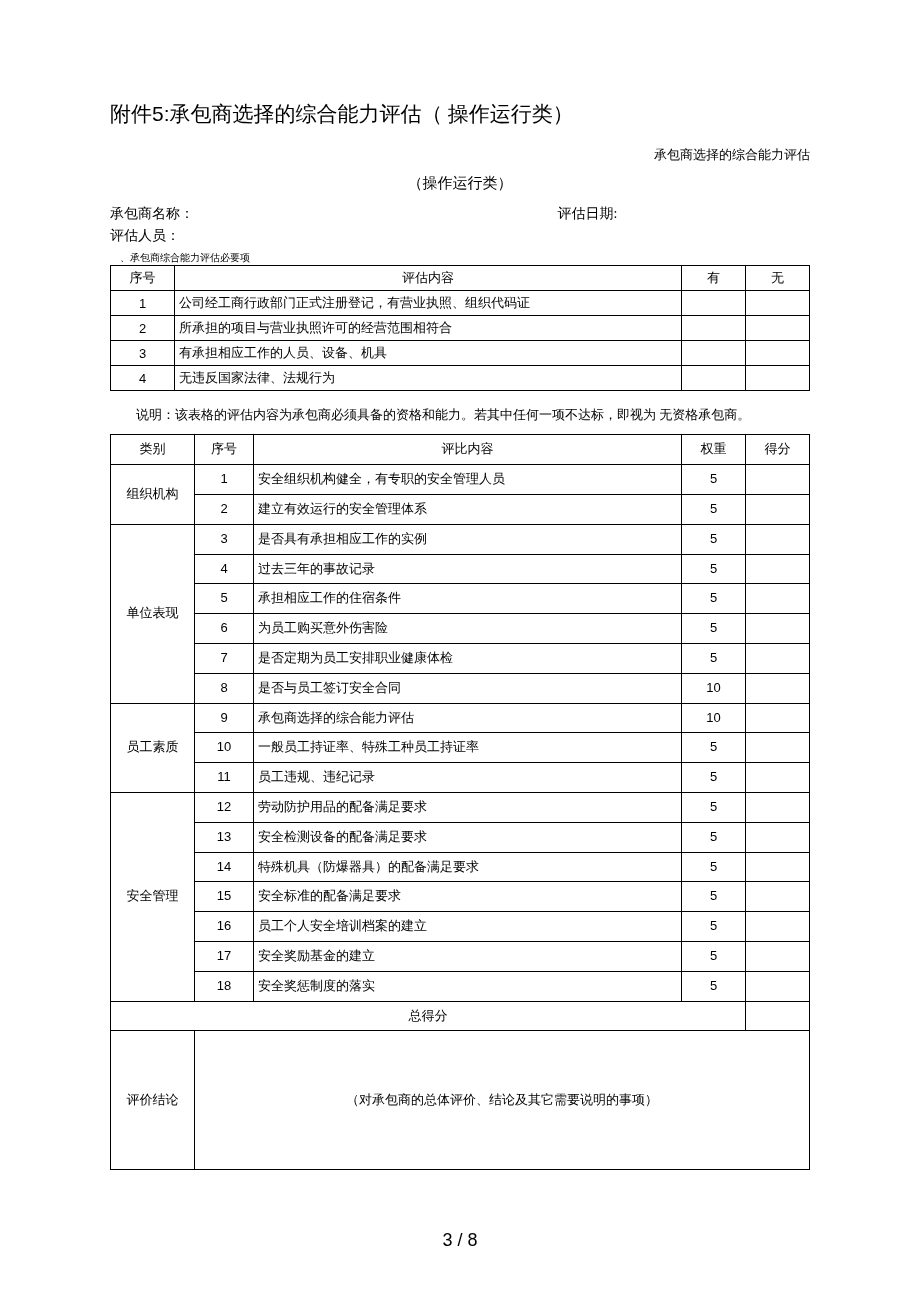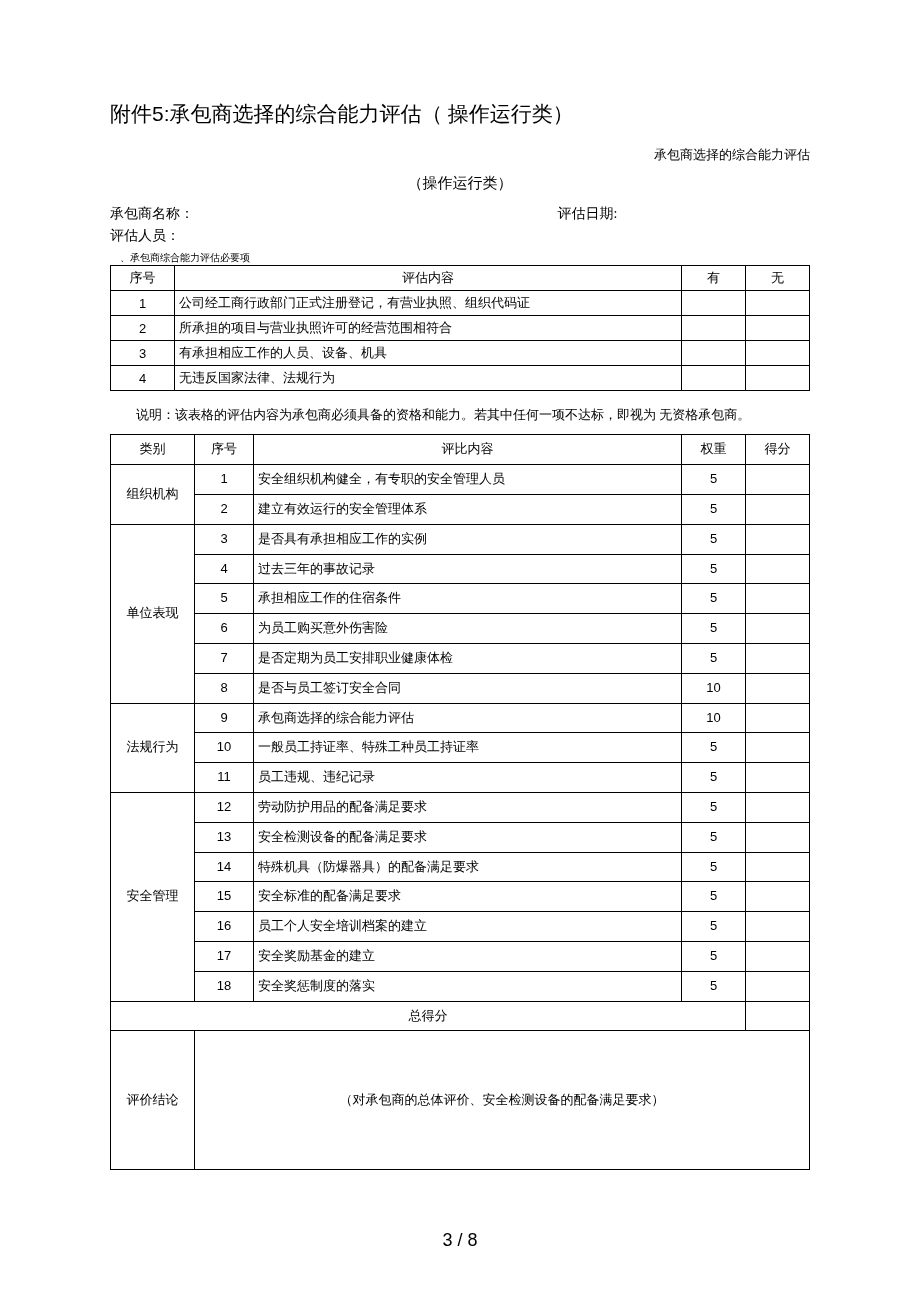--- a/index.html
+++ b/index.html
@@ -217,21 +217,21 @@
           <td class="c-weight">5</td>
           <td class="c-score"></td>
         </tr>
         <tr>
           <td class="c-idx">8</td>
           <td class="c-item">是否与员工签订安全合同</td>
           <td class="c-weight">10</td>
           <td class="c-score"></td>
         </tr>
         <tr>
-          <td class="c-cat" rowspan="3">法规行为</td>
+          <td class="c-cat" rowspan="3">员工素质</td>
           <td class="c-idx">9</td>
           <td class="c-item">承包商选择的综合能力评估</td>
           <td class="c-weight">10</td>
           <td class="c-score"></td>
         </tr>
         <tr>
           <td class="c-idx">10</td>
           <td class="c-item">一般员工持证率、特殊工种员工持证率</td>
           <td class="c-weight">5</td>
           <td class="c-score"></td>
@@ -284,20 +284,20 @@
           <td class="c-item">安全奖惩制度的落实</td>
           <td class="c-weight">5</td>
           <td class="c-score"></td>
         </tr>
         <tr class="total-row">
           <td colspan="4">总得分</td>
           <td class="c-score"></td>
         </tr>
         <tr>
           <td class="conclusion-label">评价结论</td>
-          <td colspan="4" class="conclusion-body">（对承包商的总体评价、安全检测设备的配备满足要求）</td>
+          <td colspan="4" class="conclusion-body">（对承包商的总体评价、结论及其它需要说明的事项）</td>
         </tr>
       </tbody>
   </table>
 
   <div class="footer">3 / 8</div>
 
 </div>
 
 </body></html>

